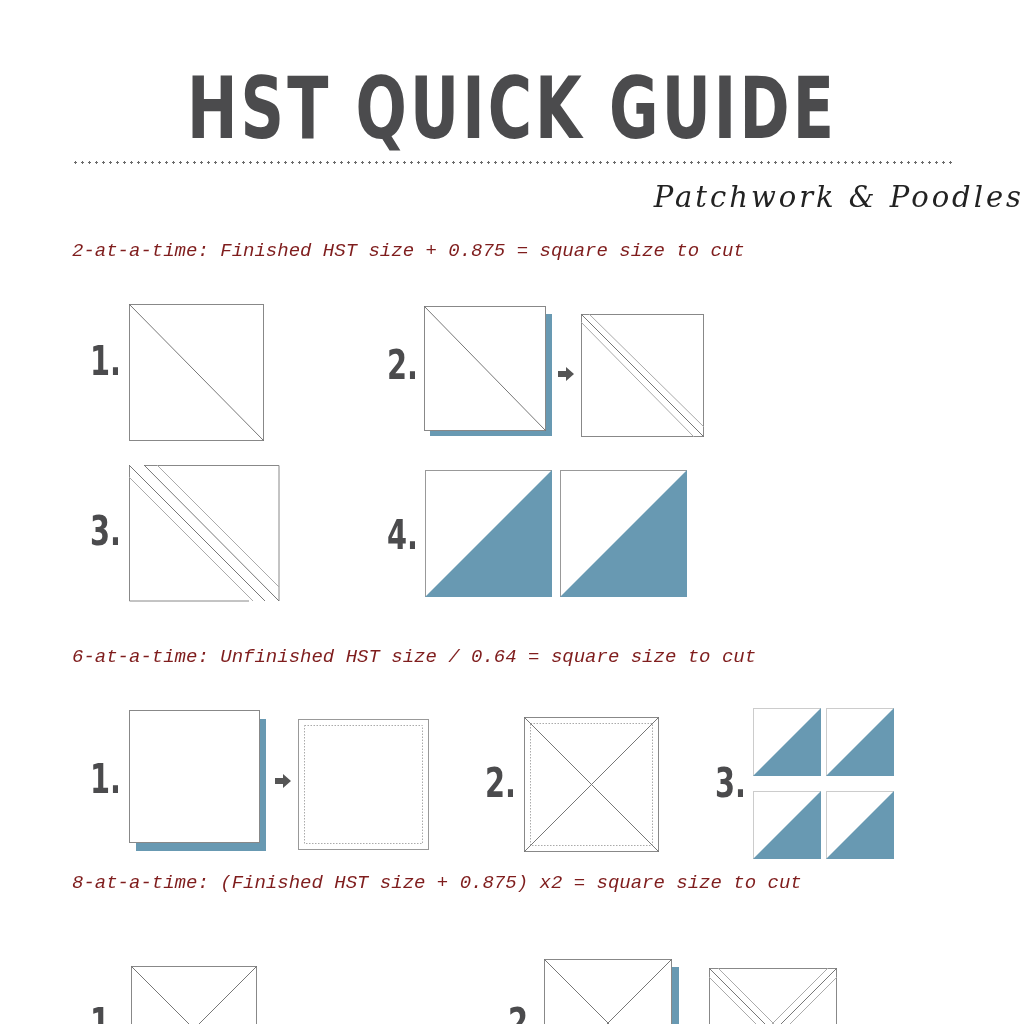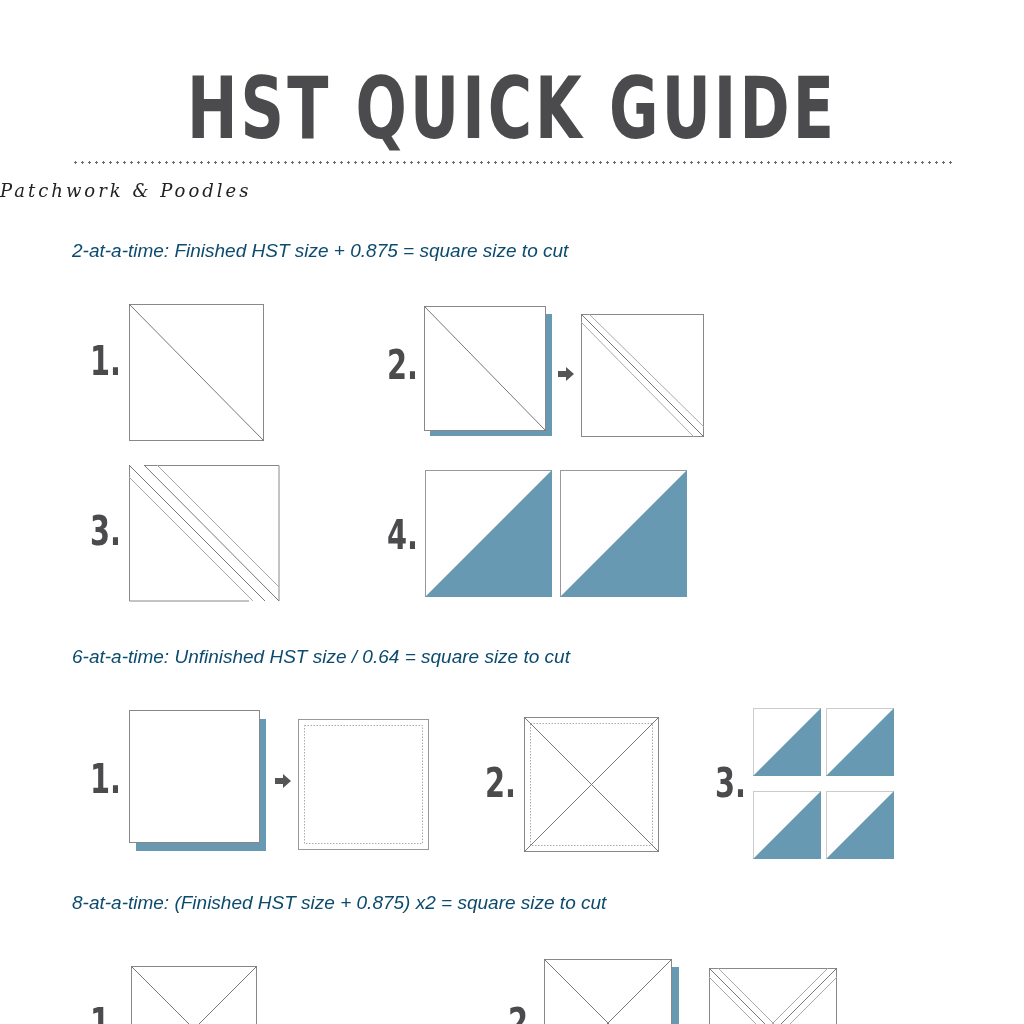--- a/index.html
+++ b/index.html
@@ -2,23 +2,23 @@
 <html><head>
 <meta charset="utf-8">
 <style>
   html,body{margin:0;padding:0;background:#fff;}
   body{width:1024px;height:1024px;overflow:hidden;position:relative;font-family:"DejaVu Sans",sans-serif;}
   .title{position:absolute;left:0;top:58px;width:1024px;text-align:center;
     font-family:"DejaVu Sans Condensed","DejaVu Sans",sans-serif;font-weight:bold;
     font-size:86px;color:#4b4b4d;letter-spacing:4px;transform:scaleX(0.78);transform-origin:center;}
   .dots{position:absolute;left:72px;top:161px;width:880px;height:3px;
     background-image:radial-gradient(circle,#6a6a6a 1px,transparent 1.3px);background-size:7px 3px;}
-  .script{position:absolute;left:0;top:180px;width:1024px;text-align:left;
-    font-family:"DejaVu Serif",serif;font-style:italic;font-size:18px;color:#222;letter-spacing:3px;}
-  .formula{position:absolute;left:72px;font-family:Liberation Sans, sans-serif;font-style:italic;font-size:19px;color:#0c4a6e;}
+  .script{position:absolute;left:0;top:180px;width:1024px;text-align:right;
+    font-family:"DejaVu Serif",serif;font-style:italic;font-size:29px;color:#222;letter-spacing:3px;}
+  .formula{position:absolute;left:72px;font-family:Liberation Mono, monospace;font-style:italic;font-size:19px;color:#7f1d1d;}
   .num{position:absolute;font-family:"DejaVu Sans Condensed","DejaVu Sans",sans-serif;font-weight:bold;
     font-size:40px;color:#4b4b4d;transform:scaleX(0.8);transform-origin:left;}
   svg.fig{position:absolute;overflow:visible;}
 </style>
 </head>
 <body>
 
 <div class="title">HST QUICK GUIDE</div>
 <div class="dots"></div>
 <div class="script">Patchwork &amp; Poodles</div>
@@ -95,21 +95,21 @@
   <rect x="0.5" y="0.5" width="67" height="67" fill="#fff" stroke="#ccc"></rect>
   <polygon points="68,0 68,68 0,68" fill="#6899b2"></polygon>
   <rect x="73.5" y="0.5" width="67" height="67" fill="#fff" stroke="#ccc"></rect>
   <polygon points="141,0 141,68 73,68" fill="#6899b2"></polygon>
   <rect x="0.5" y="83.5" width="67" height="67" fill="#fff" stroke="#ccc"></rect>
   <polygon points="68,83 68,151 0,151" fill="#6899b2"></polygon>
   <rect x="73.5" y="83.5" width="67" height="67" fill="#fff" stroke="#ccc"></rect>
   <polygon points="141,83 141,151 73,151" fill="#6899b2"></polygon>
 </svg>
 
-<div class="formula" style="top:892px">8-at-a-time: (Finished HST size + 0.875) x2 = square size to cut</div>
+<div class="formula" style="top:872px">8-at-a-time: (Finished HST size + 0.875) x2 = square size to cut</div>
 
 <div class="num" style="left:90px;top:1000px">1</div>
 <svg class="fig" style="left:131px;top:966px" width="128" height="80">
   <rect x="0.5" y="0.5" width="125" height="130" fill="#fff" stroke="#888"></rect>
   <line x1="0" y1="0" x2="126" y2="126" stroke="#777"></line>
   <line x1="126" y1="0" x2="0" y2="126" stroke="#777"></line>
 </svg>
 
 <div class="num" style="left:508px;top:1000px">2</div>
 <svg class="fig" style="left:544px;top:959px" width="138" height="90">

